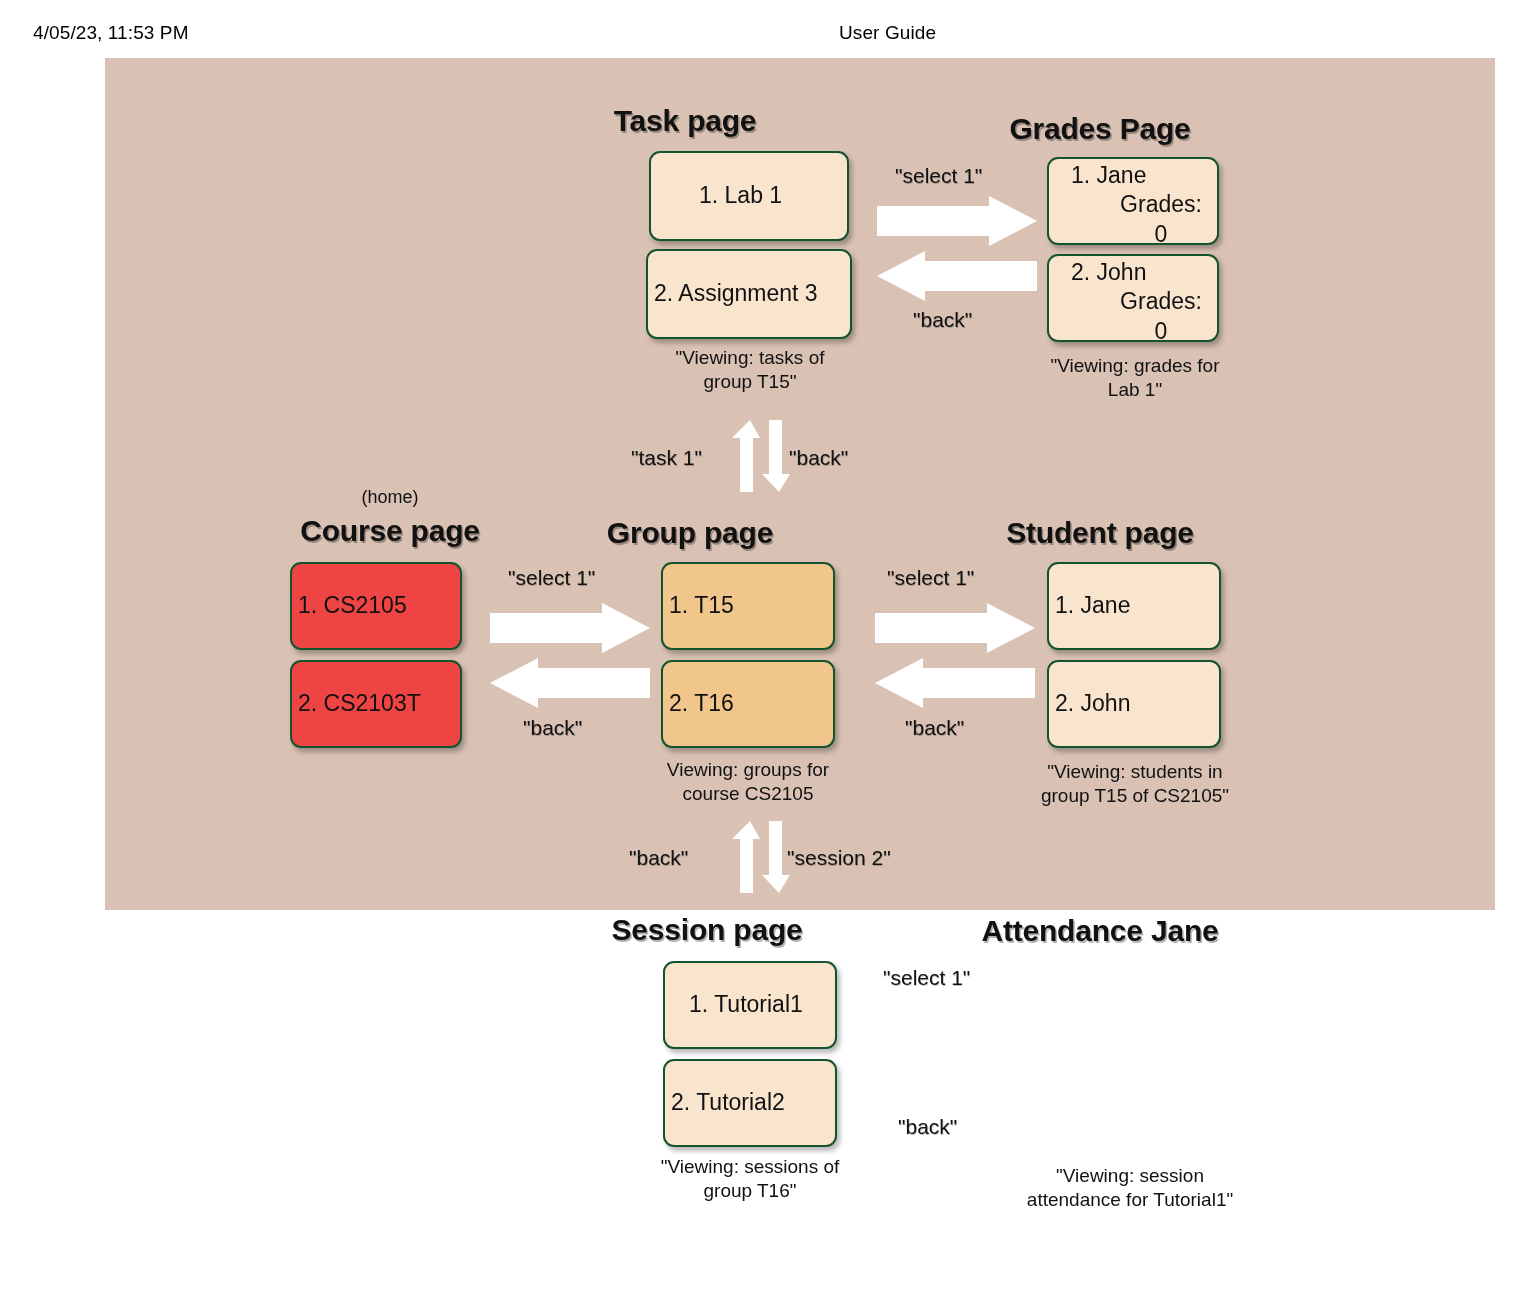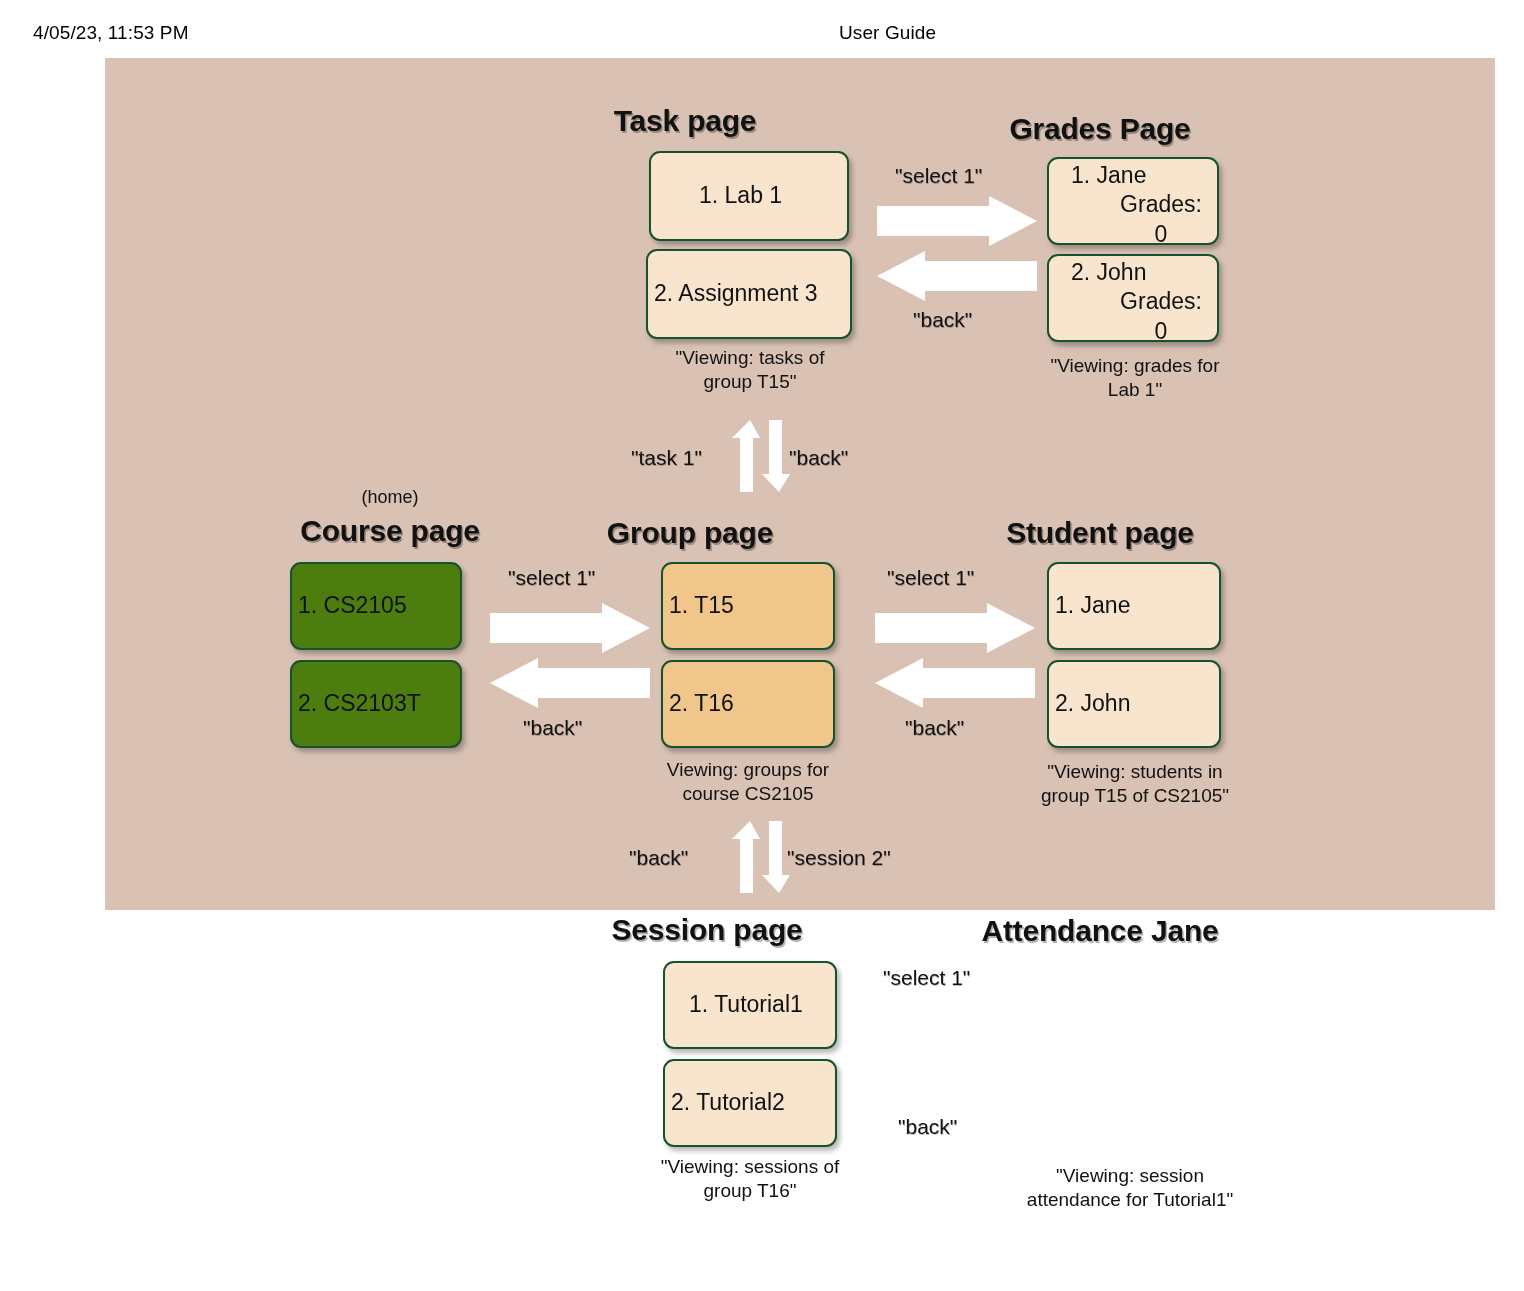--- a/index.html
+++ b/index.html
@@ -62,21 +62,21 @@
     justify-content: flex-start;
     font-size: 23px;
     color: #111;
     box-shadow: 3px 4px 5px rgba(0,0,0,.28);
     text-align: center;
     line-height: 1.28;
     padding: 2px 6px;
   }
   .box.cream   { background: #f9e4cd; }
   .box.tan     { background: #f1c68a; }
-  .box.brown   { background: #4d7c0f; }
+  .box.brown   { background: #ef4444; }
   .box.green   { background: #4aaf6c; color: #ffffff; font-weight: bold; }
   .box.maroon  { background: #8b3231; color: #ffffff; font-weight: bold; }
 
   .box-2line { flex-direction: column; align-items: flex-start; padding-left: 22px; }
   .box-2line .l2 { padding-left: 40px; }
 
   .caption {
     position: absolute;
     font-size: 19px;
     color: #111;

